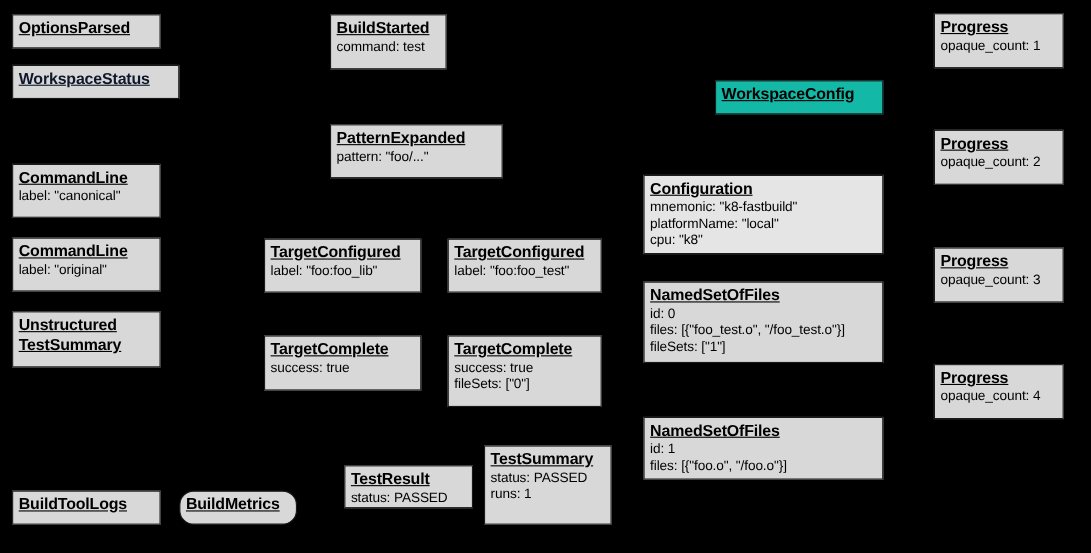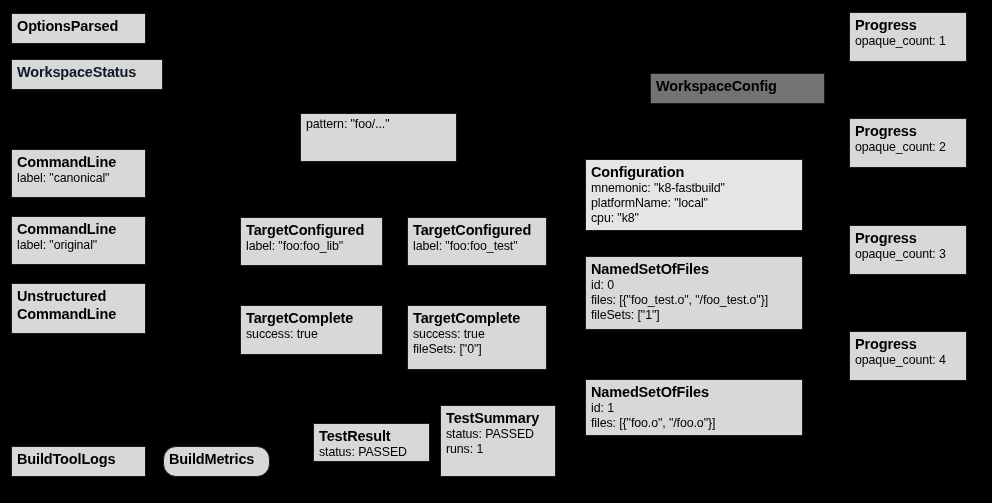--- a/index.html
+++ b/index.html
@@ -30,20 +30,21 @@
     border: 1px solid #1a1a1a;
     padding: 3px 5px 4px 5px;
     color: #000000;
     overflow: hidden;
   }
   .node-title {
     display: block;
     font-size: 14.5px;
     font-weight: bold;
     line-height: 18px;
+    text-decoration: underline;
     white-space: pre-line;
     letter-spacing: -0.15px;
   }
   .node-fields {
     display: block;
     font-size: 12.4px;
     font-weight: normal;
     line-height: 15px;
     white-space: pre-line;
     letter-spacing: -0.1px;
@@ -63,29 +64,34 @@
     <div class="node" style="left: 11px; top: 149px; width: 135px; height: 49px; background: rgb(216, 216, 216); border-color: rgb(26, 26, 26); color: rgb(0, 0, 0);">
       <span class="node-title">CommandLine</span>
       <span class="node-fields">label: "canonical"</span>
     </div>
     <div class="node" style="left: 11px; top: 216px; width: 135px; height: 49px; background: rgb(216, 216, 216); border-color: rgb(26, 26, 26); color: rgb(0, 0, 0);">
       <span class="node-title">CommandLine</span>
       <span class="node-fields">label: "original"</span>
     </div>
     <div class="node" style="left: 11px; top: 283px; width: 135px; height: 51px; background: rgb(216, 216, 216); border-color: rgb(26, 26, 26); color: rgb(0, 0, 0);">
       <span class="node-title">Unstructured
-CommandLine</span>
+TestSummary</span>
     </div>
     <div class="node" style="left: 11px; top: 446px; width: 135px; height: 31px; background: rgb(216, 216, 216); border-color: rgb(26, 26, 26); color: rgb(0, 0, 0);">
       <span class="node-title">BuildToolLogs</span>
     </div>
     <div class="node" style="left: 163px; top: 446px; width: 107px; height: 31px; background: rgb(216, 216, 216); border-color: rgb(26, 26, 26); color: rgb(0, 0, 0); border-radius: 13px;">
       <span class="node-title">BuildMetrics</span>
     </div>
+    <div class="node" style="left: 300px; top: 13px; width: 106px; height: 50px; background: rgb(216, 216, 216); border-color: rgb(26, 26, 26); color: rgb(0, 0, 0);">
+      <span class="node-title">BuildStarted</span>
+      <span class="node-fields">command: test</span>
+    </div>
     <div class="node" style="left: 300px; top: 113px; width: 157px; height: 49px; background: rgb(216, 216, 216); border-color: rgb(26, 26, 26); color: rgb(0, 0, 0);">
+      <span class="node-title">PatternExpanded</span>
       <span class="node-fields">pattern: "foo/..."</span>
     </div>
     <div class="node" style="left: 240px; top: 217px; width: 143px; height: 49px; background: rgb(216, 216, 216); border-color: rgb(26, 26, 26); color: rgb(0, 0, 0);">
       <span class="node-title">TargetConfigured</span>
       <span class="node-fields">label: "foo:foo_lib"</span>
     </div>
     <div class="node" style="left: 407px; top: 217px; width: 140px; height: 49px; background: rgb(216, 216, 216); border-color: rgb(26, 26, 26); color: rgb(0, 0, 0);">
       <span class="node-title">TargetConfigured</span>
       <span class="node-fields">label: "foo:foo_test"</span>
     </div>
@@ -100,21 +106,21 @@
     </div>
     <div class="node" style="left: 313px; top: 423px; width: 117px; height: 39px; background: rgb(216, 216, 216); border-color: rgb(26, 26, 26); color: rgb(0, 0, 0);">
       <span class="node-title">TestResult</span>
       <span class="node-fields">status: PASSED</span>
     </div>
     <div class="node" style="left: 440px; top: 405px; width: 116px; height: 72px; background: rgb(216, 216, 216); border-color: rgb(26, 26, 26); color: rgb(0, 0, 0);">
       <span class="node-title">TestSummary</span>
       <span class="node-fields">status: PASSED
 runs: 1</span>
     </div>
-    <div class="node" style="left: 650px; top: 73px; width: 175px; height: 31px; background: #737373; border-color: rgb(26, 26, 26); color: rgb(0, 0, 0);">
+    <div class="node" style="left: 650px; top: 73px; width: 153px; height: 31px; background: #14b8a6; border-color: rgb(26, 26, 26); color: rgb(0, 0, 0);">
       <span class="node-title">WorkspaceConfig</span>
     </div>
     <div class="node" style="left: 585px; top: 159px; width: 218px; height: 72px; background: #e5e5e5; border-color: rgb(26, 26, 26); color: rgb(0, 0, 0);">
       <span class="node-title">Configuration</span>
       <span class="node-fields">mnemonic: "k8-fastbuild"
 platformName: "local"
 cpu: "k8"</span>
     </div>
     <div class="node" style="left: 585px; top: 256px; width: 218px; height: 74px; background: rgb(216, 216, 216); border-color: rgb(26, 26, 26); color: rgb(0, 0, 0);">
       <span class="node-title">NamedSetOfFiles</span>

